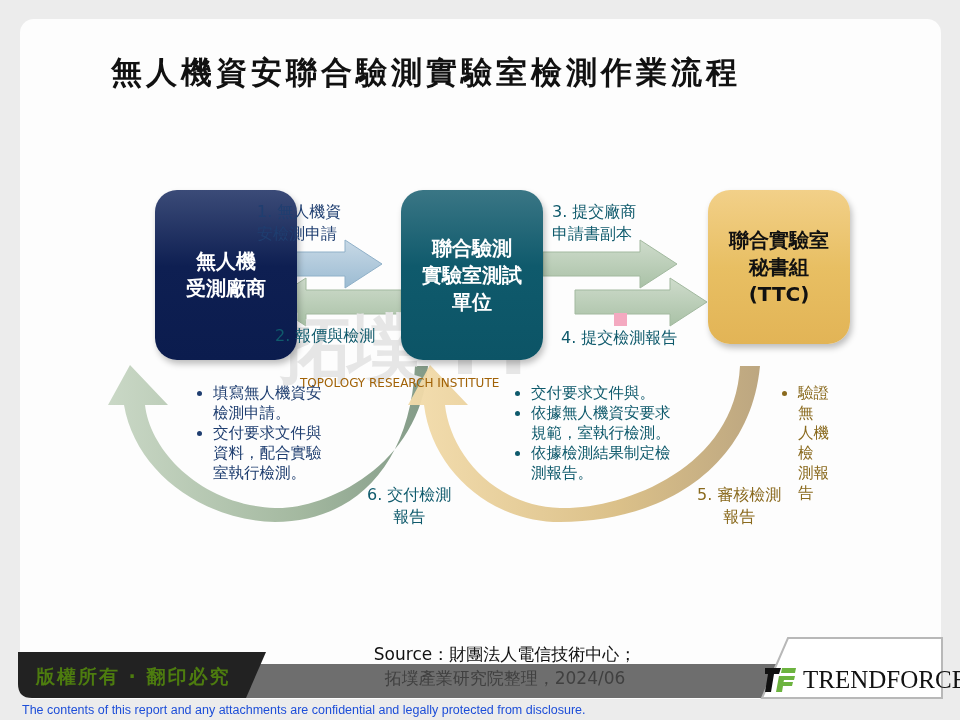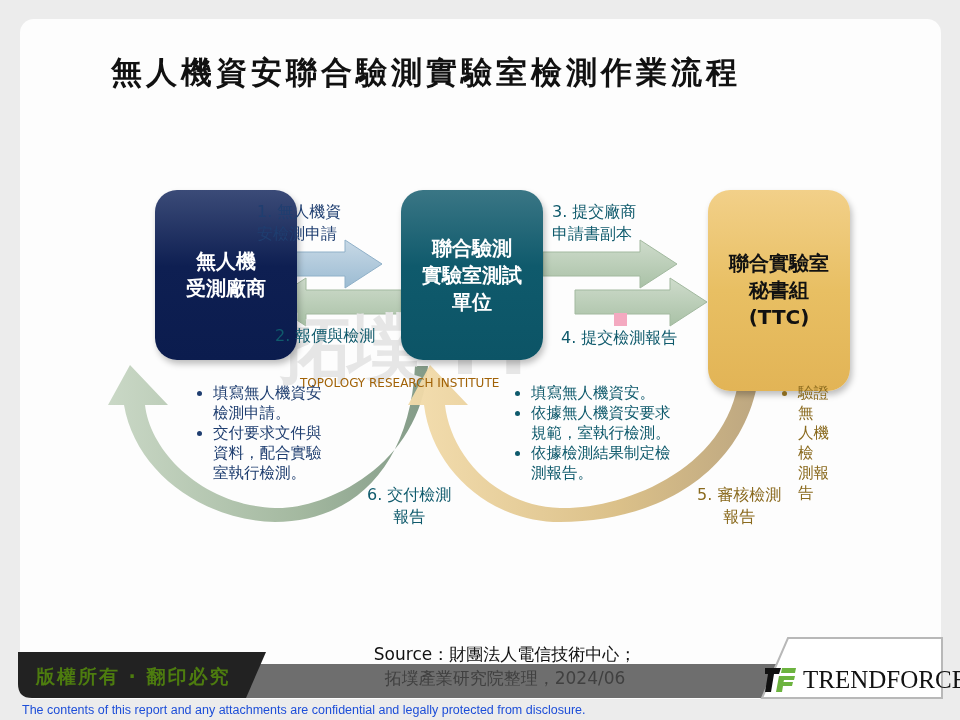--- a/index.html
+++ b/index.html
@@ -5,21 +5,21 @@
   html,body{margin:0;padding:0;}
   body{width:960px;height:720px;background:#ececec;position:relative;overflow:hidden;font-family:"DejaVu Sans","Liberation Sans",sans-serif;}
   .card{position:absolute;left:20px;top:19px;width:921px;height:680px;background:#fdfdfd;border-radius:14px;overflow:hidden;}
   .title{position:absolute;left:0;top:52px;width:852px;text-align:center;font-family:"DejaVu Serif","Liberation Serif",serif;font-size:31px;font-weight:bold;letter-spacing:4px;color:#111;}
   .watermark{position:absolute;left:278px;top:300px;font-family:"DejaVu Sans",sans-serif;font-size:74px;font-weight:bold;color:#e6e6e6;letter-spacing:-4px;}
   .watermark-sub{position:absolute;left:300px;top:376px;font-size:12px;color:#a16207;letter-spacing:0px;}
   .node{position:absolute;border-radius:22px;display:flex;align-items:center;justify-content:center;text-align:center;font-weight:bold;box-shadow:2px 4px 6px rgba(0,0,0,0.25);}
   .node span{display:block;white-space:pre-line;line-height:27px;font-size:20px;}
   .n1{left:108px;top:190px;width:142px;height:170px;background:linear-gradient(180deg,#3b4b78 0%,#0e1f52 45%,#0b1c4e 100%);color:#fff;margin-left:47px;}
   .n2{left:401px;top:190px;width:142px;height:170px;background:linear-gradient(180deg,#3a7685 0%,#0f5a6c 45%,#0c5466 100%);color:#fff;}
-  .n3{left:708px;top:190px;width:142px;height:201px;background:linear-gradient(180deg,#f2d089 0%,#e8bf63 50%,#e2b456 100%);color:#111;}
+  .n3{left:708px;top:190px;width:142px;height:154px;background:linear-gradient(180deg,#f2d089 0%,#e8bf63 50%,#e2b456 100%);color:#111;}
   .lbl{position:absolute;font-size:16px;line-height:22px;white-space:pre-line;}
   .blue{color:#1f3e70;}
   .teal{color:#0f5a6c;}
   .gold{color:#8a6a1e;}
   .bul{position:absolute;font-size:15.5px;line-height:20px;}
   .bul ul{margin:12px;padding:0 0 0 16px;}
   .bul li{margin:0;white-space:pre-line;}
   .footer-gray{position:absolute;left:240px;top:664px;width:545px;height:34px;background:#6e6e6e;}
   .copyright{position:absolute;left:36px;top:664px;font-size:19px;font-weight:bold;color:#4d7c0f;letter-spacing:2px;}
   .source1{position:absolute;left:340px;top:643px;width:330px;text-align:center;font-size:17px;color:#111;}
@@ -103,21 +103,21 @@
   <ul>
     <li>填寫無人機資安
 檢測申請。</li>
     <li>交付要求文件與
 資料，配合實驗
 室執行檢測。</li>
   </ul>
 </div>
 <div class="bul teal" style="left:503px;top:371px;width:210px;">
   <ul>
-    <li>填寫無人機資安。</li>
+    <li>交付要求文件與。</li>
     <li>依據無人機資安要求
 規範，室執行檢測。</li>
     <li>依據檢測結果制定檢
 測報告。</li>
   </ul>
 </div>
 <div class="bul gold" style="left:770px;top:371px;width:80px;">
   <ul>
     <li>驗證無
 人機檢

